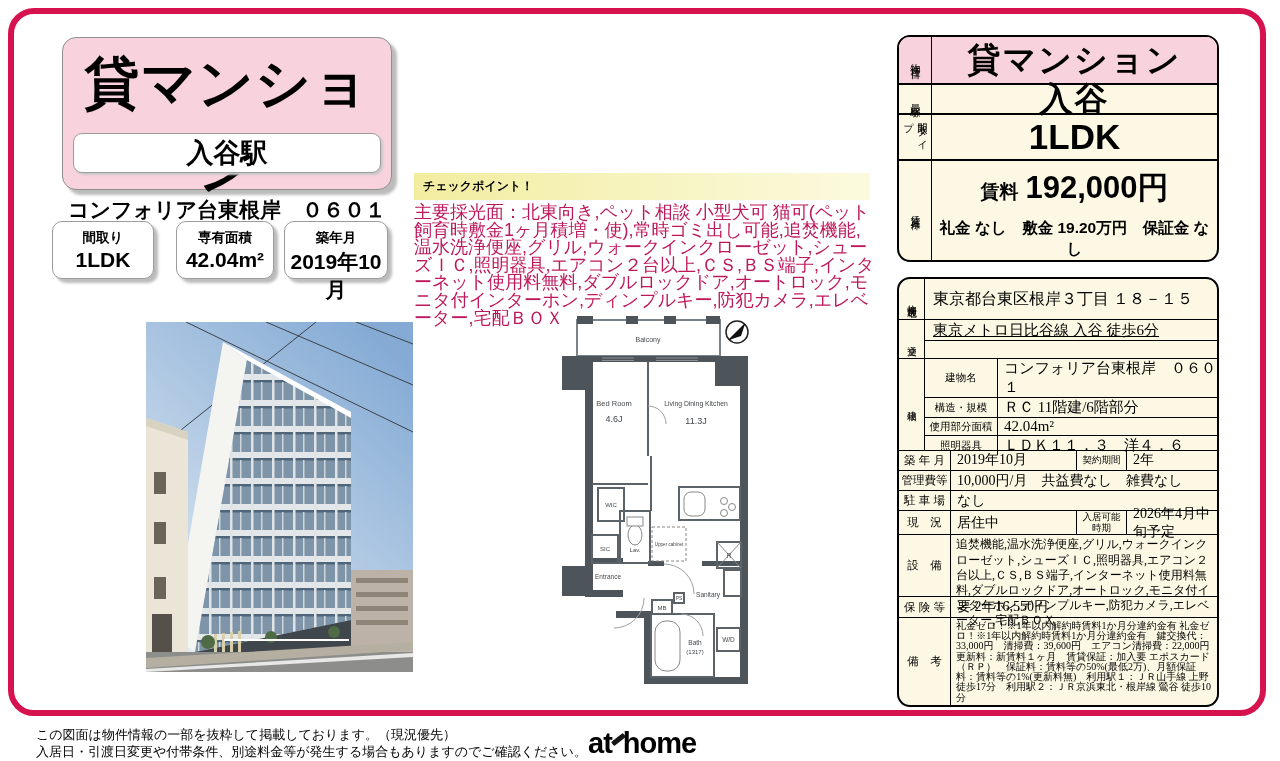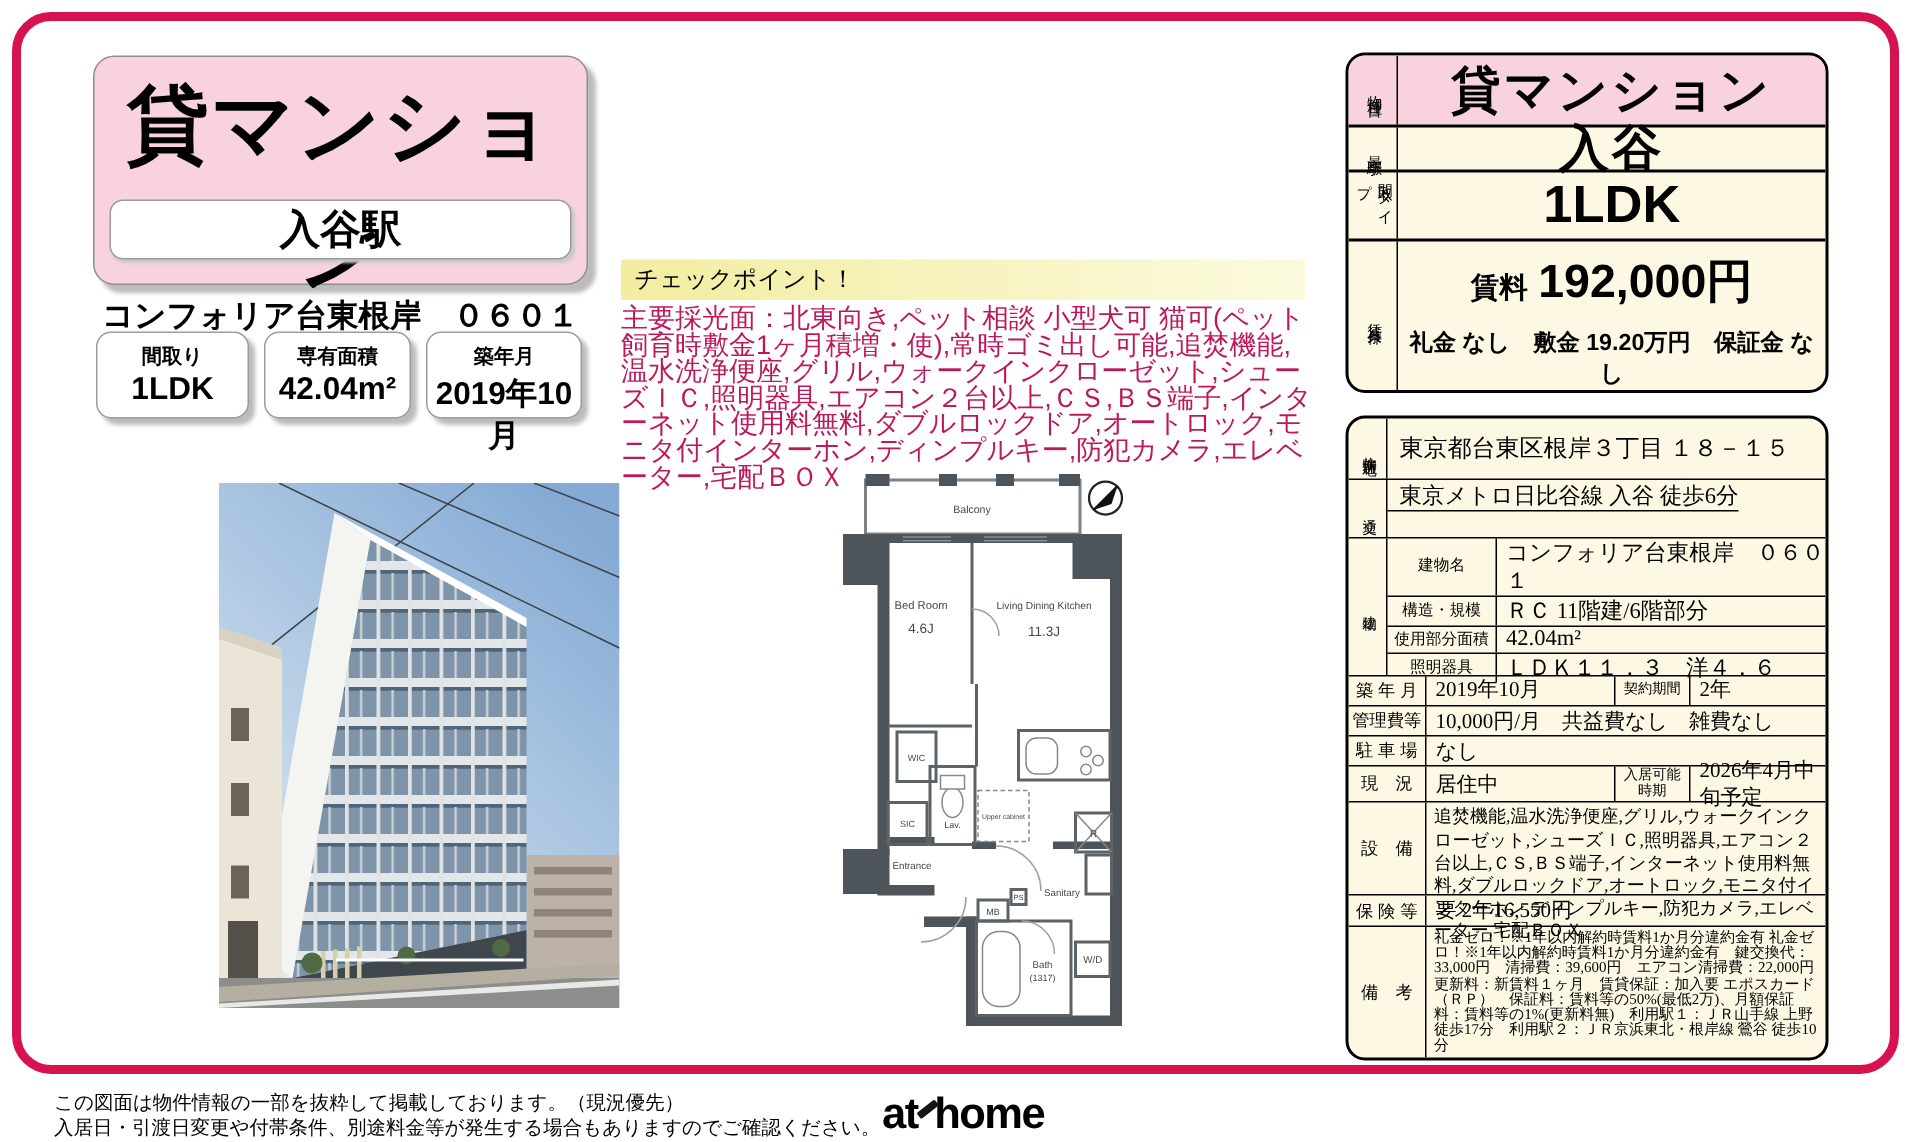--- a/index.html
+++ b/index.html
@@ -13,31 +13,31 @@
               border:1px solid #8f8f8f;border-radius:14px;box-shadow:5px 5px 3px #bcbcbc;box-sizing:border-box;}
   .title-main{font-size:55px;font-weight:bold;text-align:center;letter-spacing:1px;margin-top:3px;line-height:1.55;}
   .station-box{position:absolute;left:10px;top:95px;width:308px;height:40px;background:#fff;
                border:1px solid #9c9c9c;border-radius:9px;box-shadow:2px 2px 2px #c9c9c9;
                display:flex;align-items:center;justify-content:center;font-size:27px;font-weight:bold;box-sizing:border-box;}
   .bldg-title{position:absolute;left:62px;top:196px;width:330px;text-align:center;font-size:21px;font-weight:bold;}
   .badge{position:absolute;top:221px;height:58px;background:#fff;border:1px solid #9c9c9c;border-radius:10px;
          box-shadow:4px 4px 3px #bcbcbc;box-sizing:border-box;text-align:center;}
   .badge .bl{font-size:13.5px;font-weight:bold;margin-top:7px;}
   .badge .bv{font-size:21px;font-weight:bold;margin-top:1px;}
-  #badge1{left:64px;width:102px}#badge2{left:176px;width:98px}#badge3{left:284px;width:104px}
+  #badge1{left:52px;width:102px}#badge2{left:176px;width:98px}#badge3{left:284px;width:104px}
 
   
   .photo{position:absolute;left:146px;top:322px;width:267px;height:350px;}
   .floorplan{position:absolute;left:556px;top:306px;width:246px;height:384px;}
   .floorplan text{font-family:"Liberation Sans",sans-serif;fill:#44484c;}
 
   
   .cp-bar{position:absolute;left:414px;top:173px;width:456px;height:27px;
           background:linear-gradient(to right,#f2eda0,#fbfade);display:flex;align-items:center;
-          padding-left:9px;box-sizing:border-box;font-size:16px;font-weight:normal;}
+          padding-left:9px;box-sizing:border-box;font-size:12px;font-weight:bold;}
   .cp-body{position:absolute;left:414px;top:204px;width:464px;font-size:18px;line-height:17.6px;color:#be185d;}
 
   
   .tbl{position:absolute;left:897px;width:322px;border:2.5px solid #000;border-radius:13px;
        background:#fcf8e3;box-sizing:border-box;overflow:hidden;display:flex;flex-direction:column;}
   .tbl-upper{top:35px;height:227px;}
   .tbl-lower{top:277px;height:430px;}
   .trow{display:flex;border-top:2px solid #000;box-sizing:border-box;}
   .trow:first-child{border-top:none;}
   .vlabel{width:33px;min-width:33px;writing-mode:vertical-rl;text-orientation:upright;display:flex;
@@ -56,21 +56,21 @@
   .terms{font-size:15.5px;font-weight:bold;margin-top:9px;text-align:center;}
 
   .lrow{display:flex;border-top:1.5px solid #000;box-sizing:border-box;}
   .lrow:first-child{border-top:none;}
   .vlabel2{width:26px;min-width:26px;writing-mode:vertical-rl;text-orientation:upright;display:flex;
            align-items:center;justify-content:center;font-size:9.5px;letter-spacing:1px;
            border-right:1px solid #000;box-sizing:border-box;}
   .serif{font-family:"Liberation Serif","DejaVu Serif",serif;}
   #lA{height:44px}#lB{height:42px}#lC{height:92px}
   #lA .lv{flex:1;display:flex;align-items:center;padding-left:8px;font-size:16px;}
-  .acc-col{flex:1;display:flex;flex-direction:row;}
+  .acc-col{flex:1;display:flex;flex-direction:column;text-decoration:underline;}
   .acc-line1{height:21px;border-bottom:1px solid #000;display:flex;align-items:center;padding-left:8px;font-size:15px;box-sizing:border-box;}
   .acc-line2{flex:1;}
   .bcol{flex:1;display:flex;flex-direction:column;}
   .irow{display:flex;border-top:1px solid #000;flex:1;box-sizing:border-box;}
   .irow:first-child{border-top:none;}
   .ilabel{width:73px;min-width:73px;display:flex;align-items:center;justify-content:center;text-align:center;
           font-size:10.5px;border-right:1px solid #000;box-sizing:border-box;line-height:11px;}
   .ival{flex:1;display:flex;align-items:center;padding-left:6px;font-size:15px;}
   .dlabel{width:52px;min-width:52px;display:flex;align-items:center;justify-content:center;font-size:11.5px;
           border-right:1px solid #000;box-sizing:border-box;text-align:center;}

